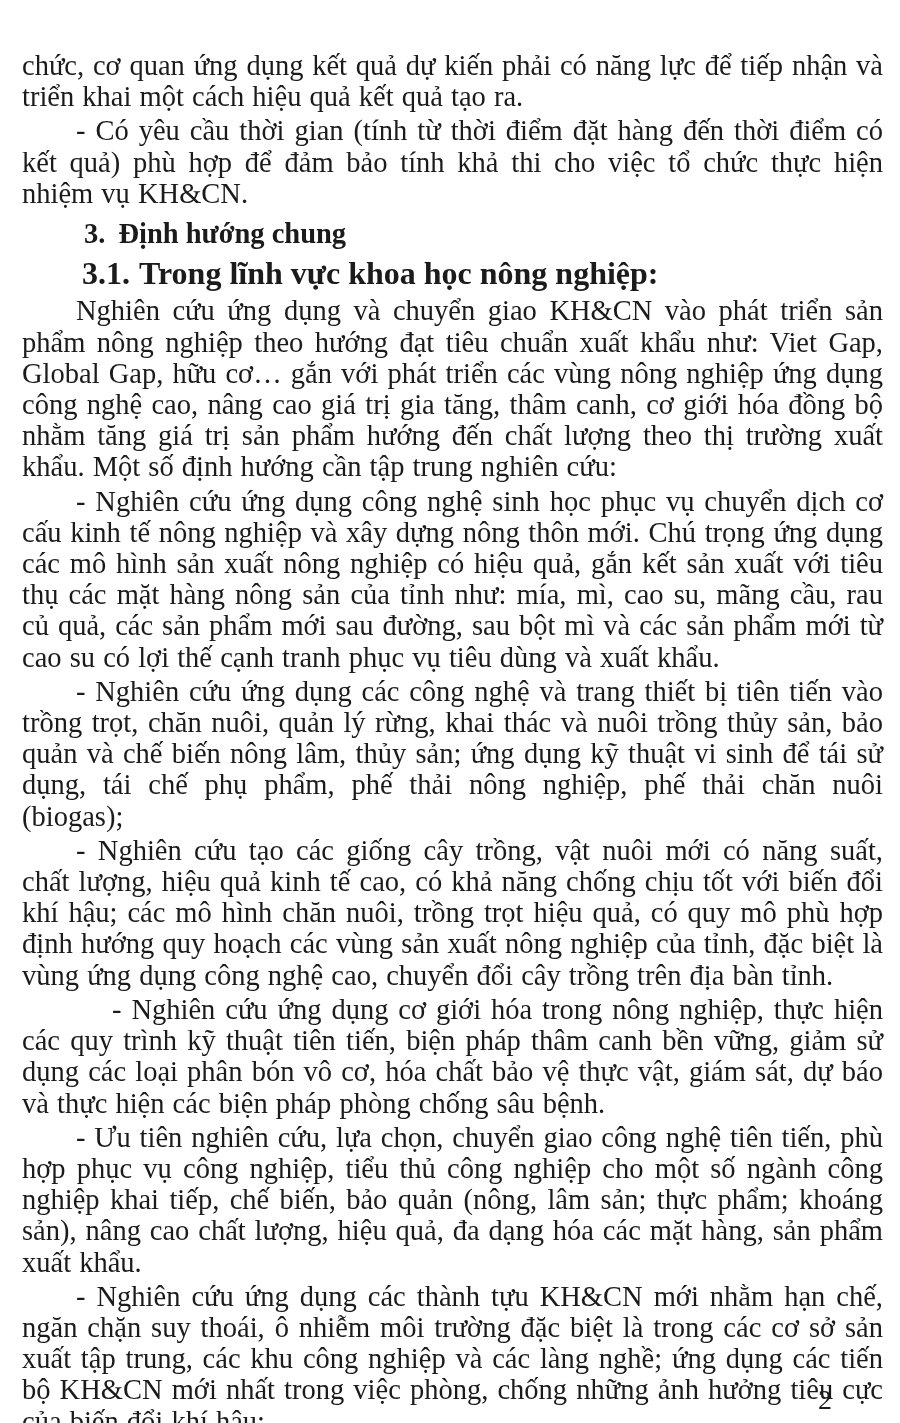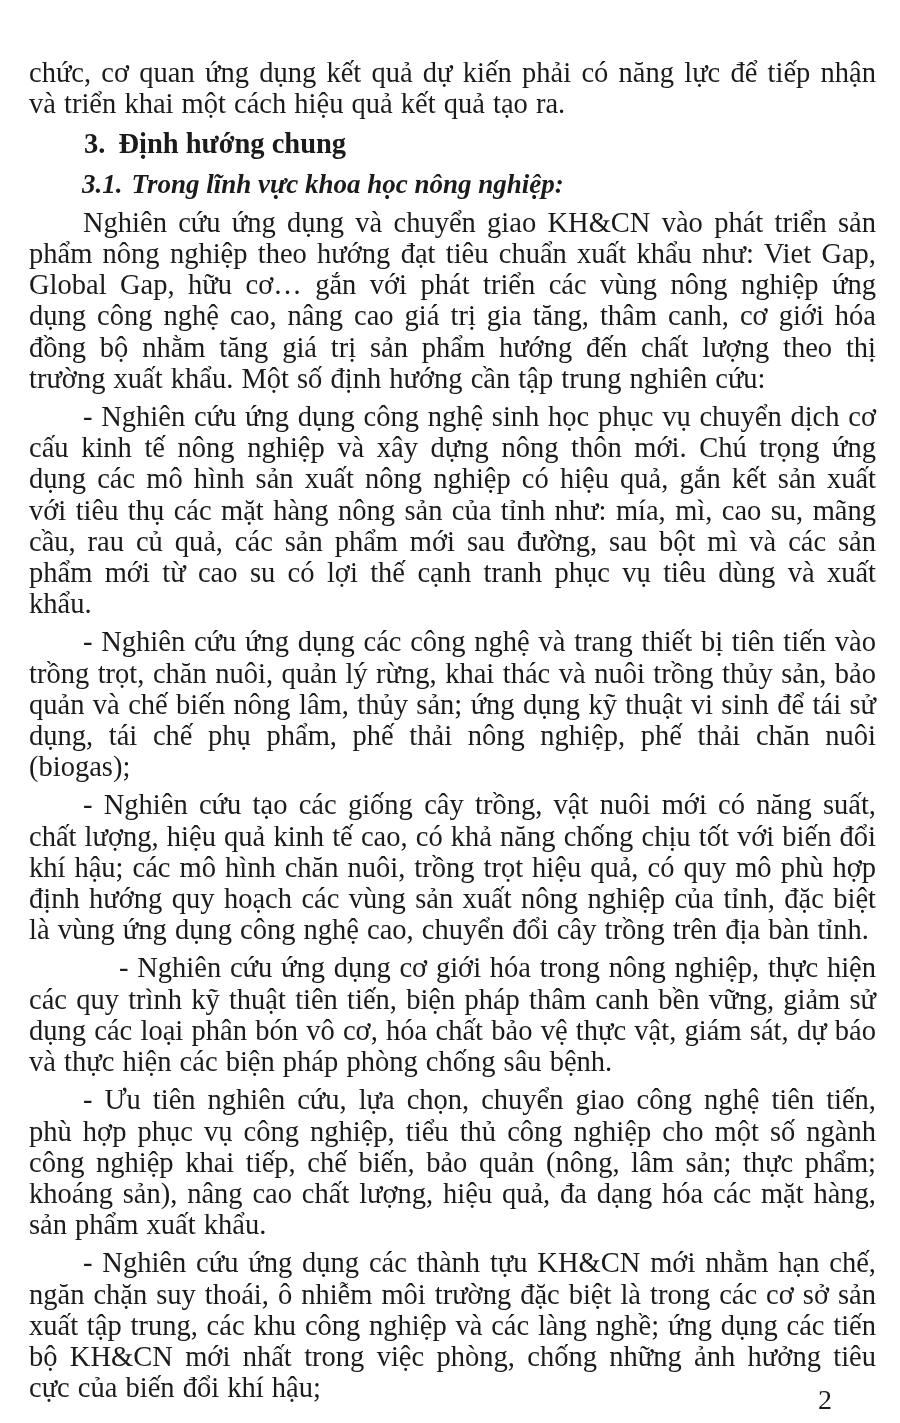--- a/index.html
+++ b/index.html
@@ -18,61 +18,61 @@
     width: 900px;
     height: 1423px;
     padding: 50px 17px 0 22px;
     font-family: "Liberation Serif", "DejaVu Serif", serif;
     font-size: 28.5px;
     line-height: 31.2px;
     color: #1b1b1b;
     background: #ffffff;
   }
   .page p {
-    margin: 7px;
+    margin: 0;
     text-align: justify;
     text-indent: 54px;
     word-spacing: 1px;
   }
   .page p + p { margin-top: 3px; }
   .page p.no-indent { text-indent: 0; }
   .page p.deep-indent { text-indent: 90px; }
   .heading {
     margin: 9px 0 0 0;
     font-size: 28.5px;
     font-weight: bold;
     text-indent: 62px;
     line-height: 31.2px;
   }
   .heading .h-num { margin-right: 13px; }
   .subheading {
     margin: 9px 0 6px 0;
-    font-size: 27px;
+    font-size: 32px;
     font-weight: bold;
-    font-style: italic;
     text-indent: 60px;
     line-height: 31.2px;
   }
   .subheading .h-num { margin-right: 9px; }
   .page-number {
     position: absolute;
     top: 1384px;
     left: 818px;
     font-family: "Liberation Serif", "DejaVu Serif", serif;
     font-size: 28px;
     color: #1b1b1b;
   }
 </style>
 </head>
 <body>
 
 <main class="page">
 
   <p class="no-indent">chức, cơ quan ứng dụng kết quả dự kiến phải có năng lực để tiếp nhận và triển khai một cách hiệu quả kết quả tạo ra.</p>
 
+  <p>- Có yêu cầu thời gian (tính từ thời điểm đặt hàng đến thời điểm có kết quả) phù hợp để đảm bảo tính khả thi cho việc tổ chức thực hiện nhiệm vụ KH&amp;CN.</p>
 
   <h2 class="heading">
     <span class="h-num">3.</span><span>Định hướng chung</span>
   </h2>
 
   <h3 class="subheading">
     <span class="h-num">3.1.</span><span>Trong lĩnh vực khoa học nông nghiệp:</span>
   </h3>
 
   <p>Nghiên cứu ứng dụng và chuyển giao KH&amp;CN vào phát triển sản phẩm nông nghiệp theo hướng đạt tiêu chuẩn xuất khẩu như: Viet Gap, Global Gap, hữu cơ… gắn với phát triển các vùng nông nghiệp ứng dụng công nghệ cao, nâng cao giá trị gia tăng, thâm canh, cơ giới hóa đồng bộ nhằm tăng giá trị sản phẩm hướng đến chất lượng theo thị trường xuất khẩu. Một số định hướng cần tập trung nghiên cứu:</p>

